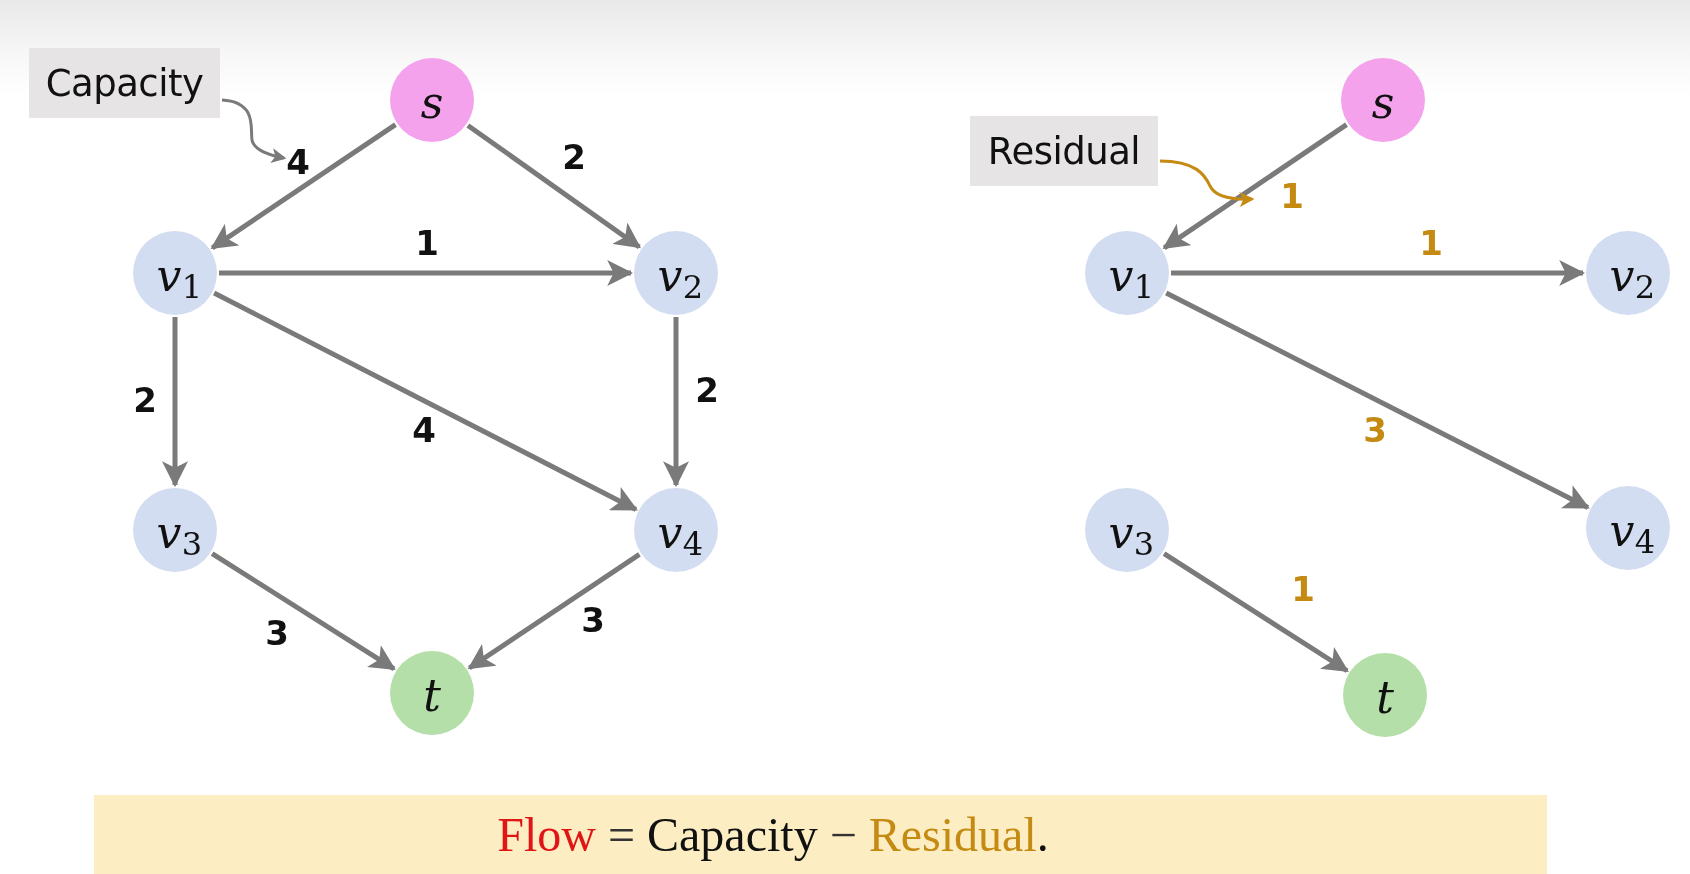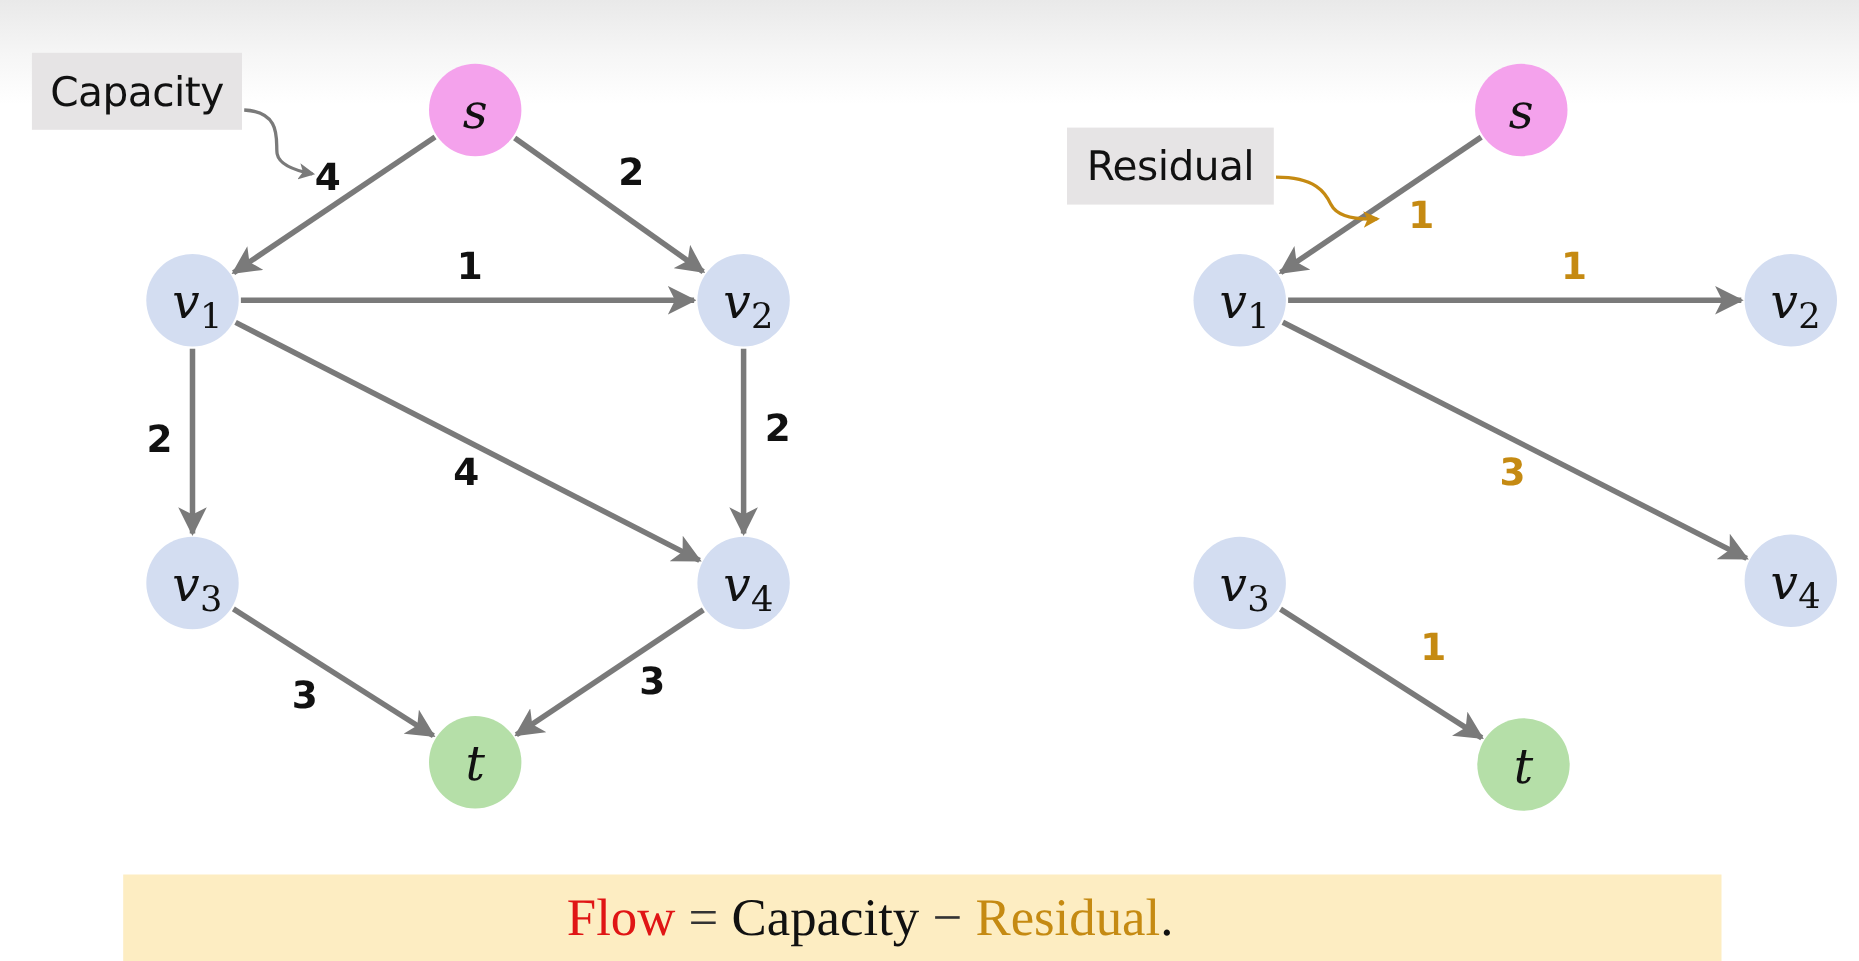--- a/index.html
+++ b/index.html
@@ -11,21 +11,21 @@
   #diagram { position: absolute; left: 0; top: 0; }
   .callout {
     position: absolute; background: #e6e4e5; color: #111;
     font-family: "DejaVu Sans", sans-serif; font-size: 37px;
     display: flex; align-items: center; justify-content: center;
     letter-spacing: -0.5px;
   }
   #callout-capacity { left: 29px; top: 48px; width: 191px; height: 70px; }
   #callout-residual { left: 970px; top: 116px; width: 188px; height: 70px; }
   .banner {
-    position: absolute; left: 112px; top: 795px; width: 1453px; height: 79px;
+    position: absolute; left: 94px; top: 795px; width: 1453px; height: 79px;
     background: #fdedc2;
     display: flex; align-items: center; justify-content: center;
     font-family: "Liberation Serif", serif; font-size: 48px; padding-right: 95px; box-sizing: border-box;
   }
   .banner span { white-space: pre; }
   .node-label { font-family: "DejaVu Serif", serif; font-style: italic; }
   .node-sub { font-family: "DejaVu Serif", serif; font-style: normal; }
   .edge-label { font-family: "DejaVu Sans", sans-serif; font-weight: bold; }
 </style>
 </head>

